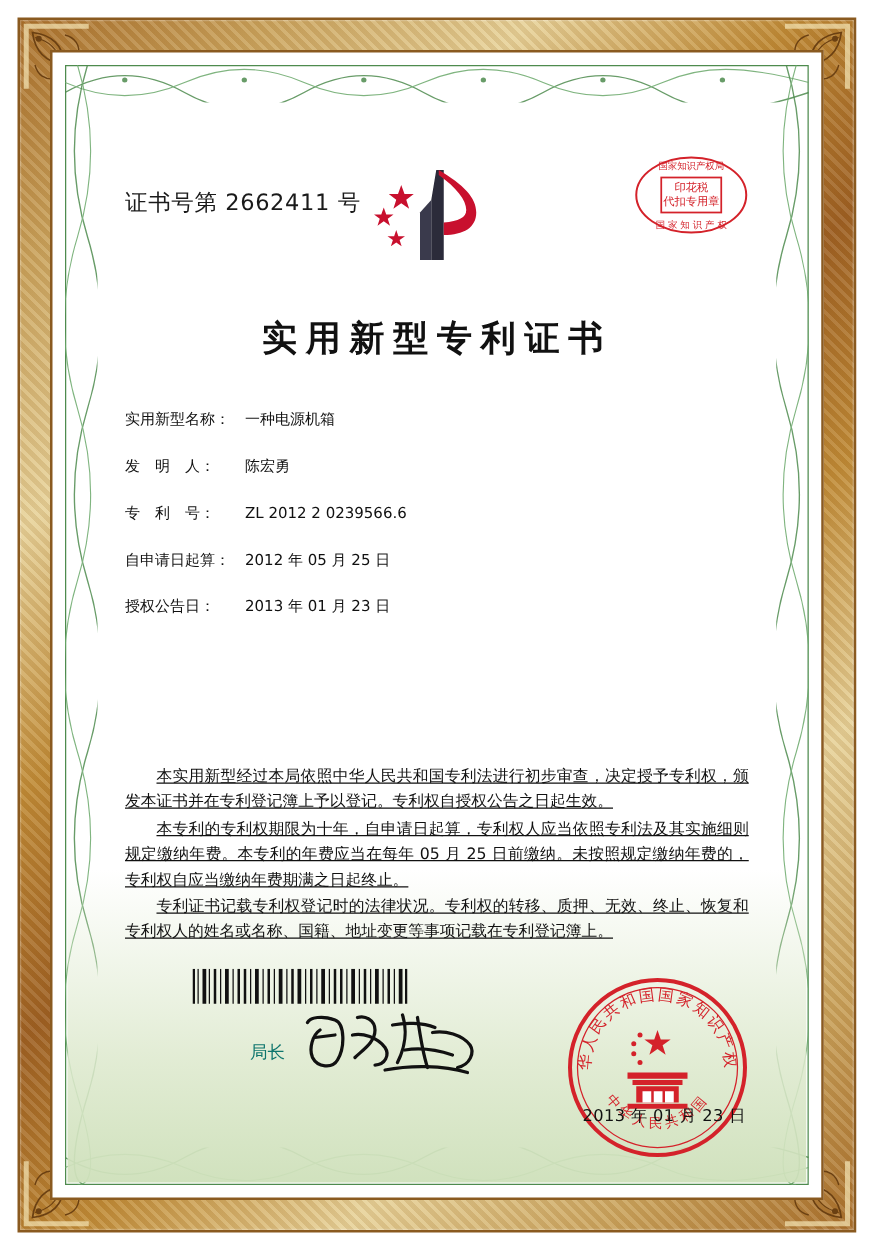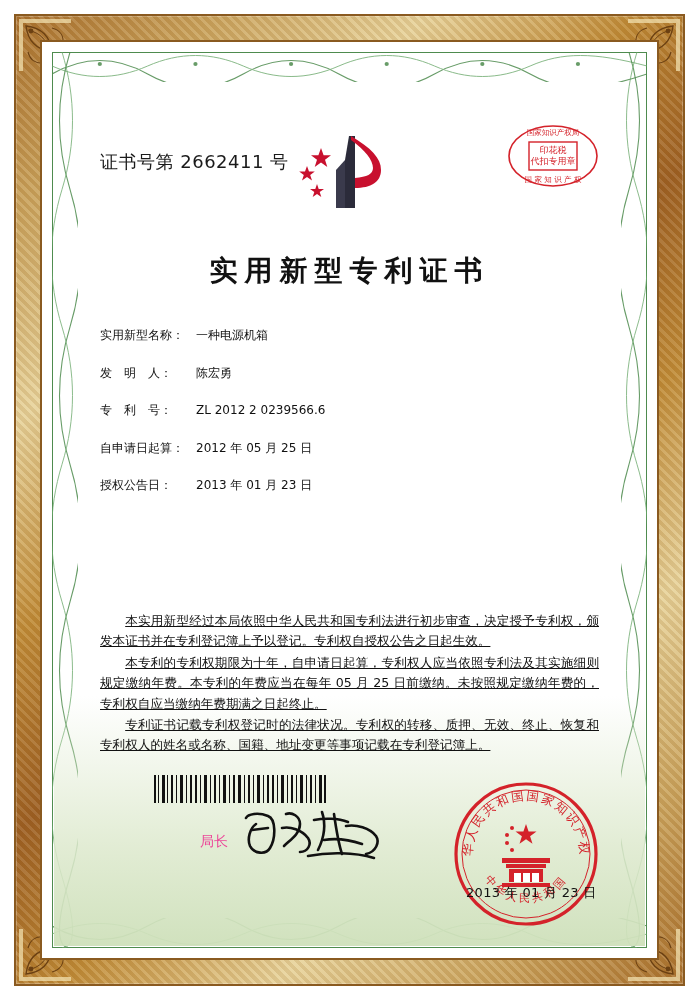--- a/index.html
+++ b/index.html
@@ -189,21 +189,21 @@
     height: 30px;
   }
   .barcode svg { display: block; }
 
   
   .sign-label {
     position: absolute;
     left: 158px;
     top: 791px;
     font-size: 14px;
-    color: #ec4899;
+    color: #0f766e;
   }
   .signature {
     position: absolute;
     left: 196px;
     top: 762px;
     width: 150px;
     height: 62px;
   }
 
   

